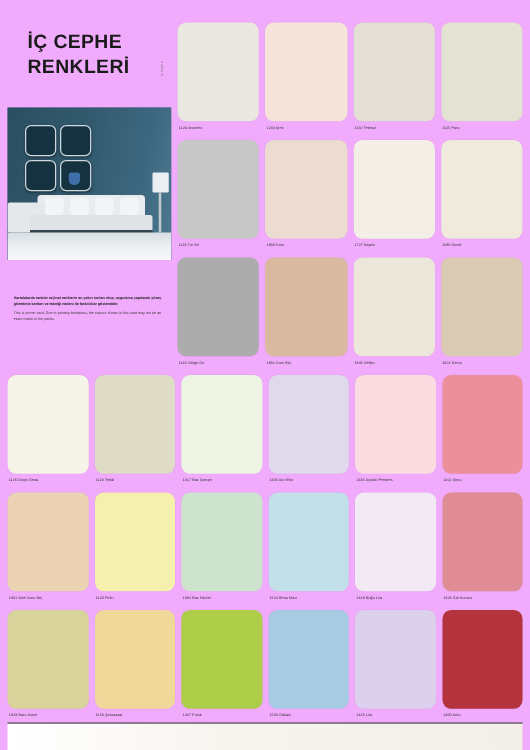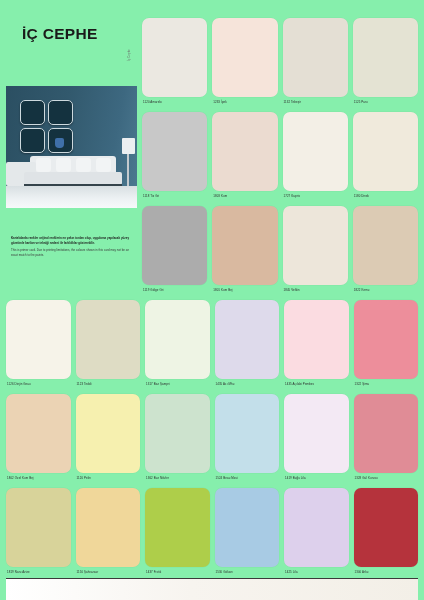--- a/index.html
+++ b/index.html
@@ -5,21 +5,21 @@
   html,body{margin:0;padding:0;}
   body{
     width:424px;height:600px;
     background:#ffffff;
     font-family:"Liberation Sans", sans-serif;
     overflow:hidden;
     position:relative;
   }
   .page{
     position:absolute;inset:0;
-    background:#86efac;
+    background:#f0abfc;
     padding:0;
   }
 
   
   .top{
     position:absolute;left:0;top:0;width:424px;height:296px;
   }
   .left-col{
     position:absolute;left:0;top:0;width:137px;height:296px;
   }
@@ -141,20 +141,21 @@
 <body>
 
 <div class="page">
 
   <div class="top">
 
     <div class="left-col">
 
       <div class="title">
         <div>İÇ CEPHE</div>
+        <div>RENKLERİ</div>
       </div>
 
       <div class="photo">
         <div class="photo-wall"></div>
         <div class="shelf s1"></div>
         <div class="shelf s2"></div>
         <div class="shelf s3"></div>
         <div class="shelf s4"></div>
         <div class="vase"></div>
         <div class="lamp-shade"></div>

